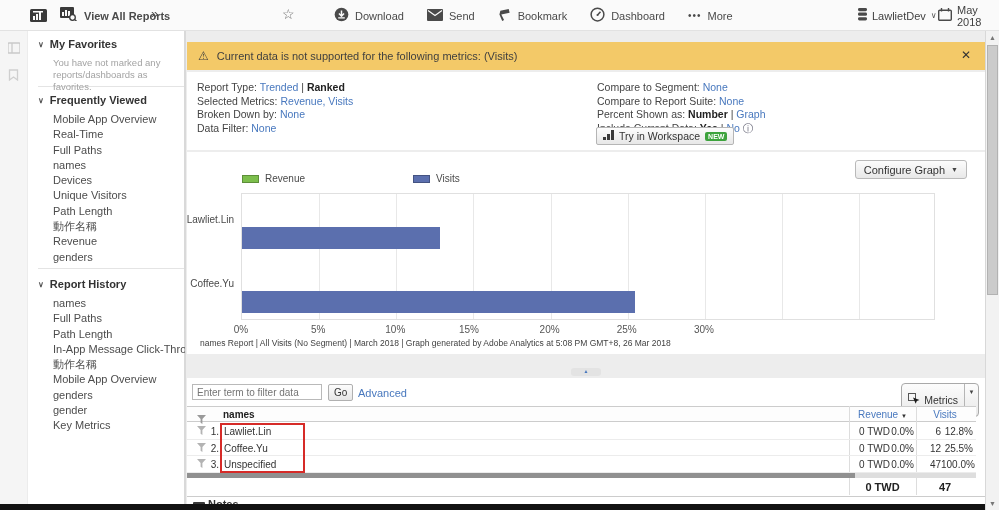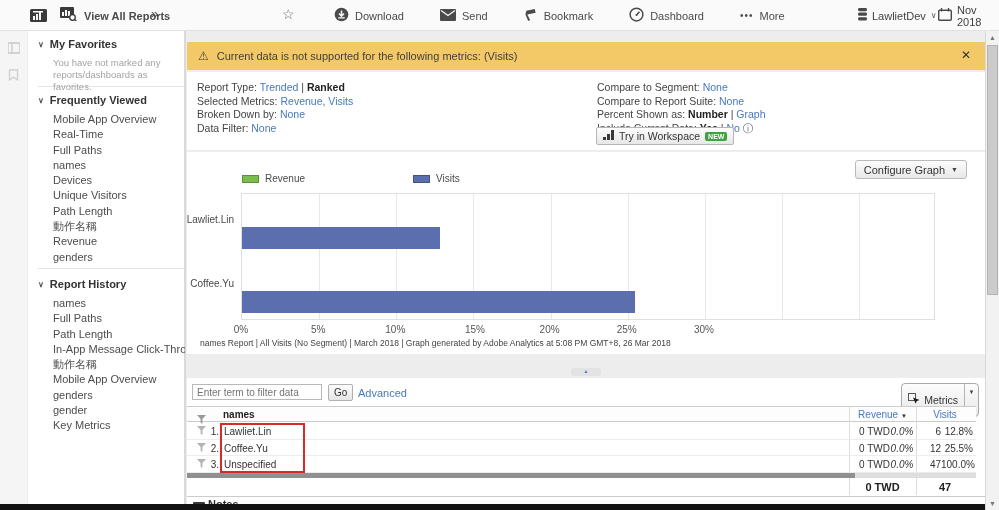--- a/index.html
+++ b/index.html
@@ -7,21 +7,21 @@
   .screen { position:relative; width:999px; height:510px; overflow:hidden; background:#fff; }
 
   
   .topbar { position:absolute; left:0; top:0; width:999px; height:31px; background:#fafafa; border-bottom:1px solid #e2e2e2; }
   .home-icon { position:absolute; left:30px; top:8px; }
   .viewall { position:absolute; left:60px; top:0; height:31px; display:flex; align-items:center; gap:7px; cursor:pointer; }
   .viewall .lbl { font-size:11px; font-weight:bold; color:#4a4a4a; }
   .dbl-chev { position:absolute; left:151px; top:6px; font-size:13px; color:#4a4a4a; letter-spacing:-1px; }
   .page-title { position:absolute; left:187px; top:5px; font-size:17px; color:#3d3d3d; }
   .title-star { position:absolute; left:282px; top:6px; font-size:14px; color:#6a6a6a; }
-  .actions { position:absolute; left:334px; top:0; height:31px; display:flex; align-items:center; gap:36px; }
+  .actions { position:absolute; left:334px; top:0; height:31px; display:flex; align-items:center; gap:23px; }
   .action { display:flex; align-items:center; gap:6px; font-size:11px; color:#4a4a4a; cursor:pointer; }
   .more-dots { font-size:10px; letter-spacing:1px; color:#4a4a4a; }
   .suite-picker { position:absolute; left:858px; top:0; height:31px; display:flex; align-items:center; gap:5px; font-size:11px; color:#3f3f3f; cursor:pointer; }
   .suite-picker .chev { font-size:8px; color:#555; }
   .date-picker { position:absolute; left:938px; top:0; height:31px; display:flex; align-items:center; gap:5px; font-size:11px; color:#3f3f3f; cursor:pointer; }
 
   
   .rail { position:absolute; left:0; top:31px; width:28px; height:479px; background:#f5f5f5; border-right:1px solid #ececec; }
   .rail .ric { position:absolute; left:8px; }
   .sidebar { position:absolute; left:28px; top:31px; width:157px; height:473px; background:#fff; border-right:1px solid #d9d9d9; }
@@ -87,21 +87,21 @@
   .th-vis { position:absolute; left:729px; width:58px; top:2px; text-align:center; font-size:10px; color:#4878be; cursor:pointer; }
   #table-rows { position:absolute; left:0; top:45px; width:789px; }
   .t-row { position:relative; height:16.6px; border-bottom:1px solid #ececec; font-size:10px; color:#333; }
   .t-row .funnel { position:absolute; left:10px; top:3px; cursor:pointer; }
   .t-row .rank { position:absolute; left:16px; width:16px; top:3px; text-align:right; }
   .t-row .rname { position:absolute; left:37px; top:3px; }
   .cell { position:absolute; top:3px; display:flex; }
   .cell.rev { left:662px; width:65px; }
   .cell.vis { left:729px; width:57px; }
   .cell .val { flex:1; text-align:right; }
-  .cell.rev .pct { width:24px; text-align:center;font-style:italic; }
+  .cell.rev .pct { width:24px; text-align:right; }
   .cell.vis .pct { width:32px; text-align:right; }
   .col-sep { position:absolute; top:28px; height:89px; width:1px; background:#ddd; }
   .highlight-box { position:absolute; left:33px; top:45px; width:85px; height:50px; border:2px solid #d62b28; pointer-events:none; z-index:5; }
   .h-scroll { position:absolute; left:0; top:95px; width:789px; height:5px; background:#dedede; cursor:pointer; }
   .h-thumb { position:absolute; left:0; top:0; width:668px; height:5px; background:#909090; }
   .t-total { position:absolute; left:0; top:100px; width:789px; height:17px; font-size:11px; font-weight:bold; color:#222; }
   .tt-label { position:absolute; left:0; width:650px; text-align:right; top:3px;margin-top:46px; }
   .tt-rev { position:absolute; left:662px; width:67px; text-align:center; top:3px; }
   .tt-vis { position:absolute; left:729px; width:58px; text-align:center; top:3px; }
 
@@ -194,21 +194,21 @@
       <span class="chev">∨</span>
     </div>
     <div class="date-picker">
       <span>
         <svg width="14" height="13" viewBox="0 0 14 13">
             <rect x="0.7" y="2.2" width="12.6" height="10" rx="1" fill="none" stroke="#4a4a4a" stroke-width="1.4"></rect>
             <line x1="3.5" y1="0" x2="3.5" y2="3.5" stroke="#4a4a4a" stroke-width="1.4"></line>
             <line x1="10.5" y1="0" x2="10.5" y2="3.5" stroke="#4a4a4a" stroke-width="1.4"></line>
           </svg>
       </span>
-      <span>Nov 2018</span>
+      <span>May 2018</span>
     </div>
   </div>
 
   <div class="rail">
     <span class="ric" style="top:9px">
       <svg width="12" height="12" viewBox="0 0 12 12">
           <rect x="0" y="1" width="12" height="10" rx="1" fill="none" stroke="#c9c9c9" stroke-width="1.3"></rect>
           <line x1="4" y1="1" x2="4" y2="11" stroke="#c9c9c9" stroke-width="1.3"></line>
         </svg>
     </span>
@@ -327,21 +327,21 @@
           <div class="gridline" style="left: 617.2px;"></div>
           <div class="cat-label" style="top: 20px;">Lawliet.Lin</div>
           <div class="bar" style="top: 33px; left: 0px; width: 197.504px; background: rgb(91, 111, 174);"></div>
           <div class="cat-label" style="top: 83.5px;">Coffee.Yu</div>
           <div class="bar" style="top: 96.5px; left: 0px; width: 393.465px; background: rgb(91, 111, 174);"></div>
         </div>
       <div class="x-ticks" id="x-ticks">
           <span style="left: 0px;">0%</span>
           <span style="left: 77.15px;">5%</span>
           <span style="left: 154.3px;">10%</span>
-          <span style="left: 234px; text-align: center;">15%</span>
+          <span style="left: 228px; text-align: center;">15%</span>
           <span style="left: 308.6px;">20%</span>
           <span style="left: 385.75px;">25%</span>
           <span style="left: 462.9px;">30%</span>
         </div>
       <div class="chart-caption">names Report | All Visits (No Segment) | March 2018 | Graph generated by Adobe Analytics at  5:08 PM GMT+8, 26 Mar 2018</div>
     </div>
 
     <div class="collapse-handle">
       <span>▲</span>
     </div>

